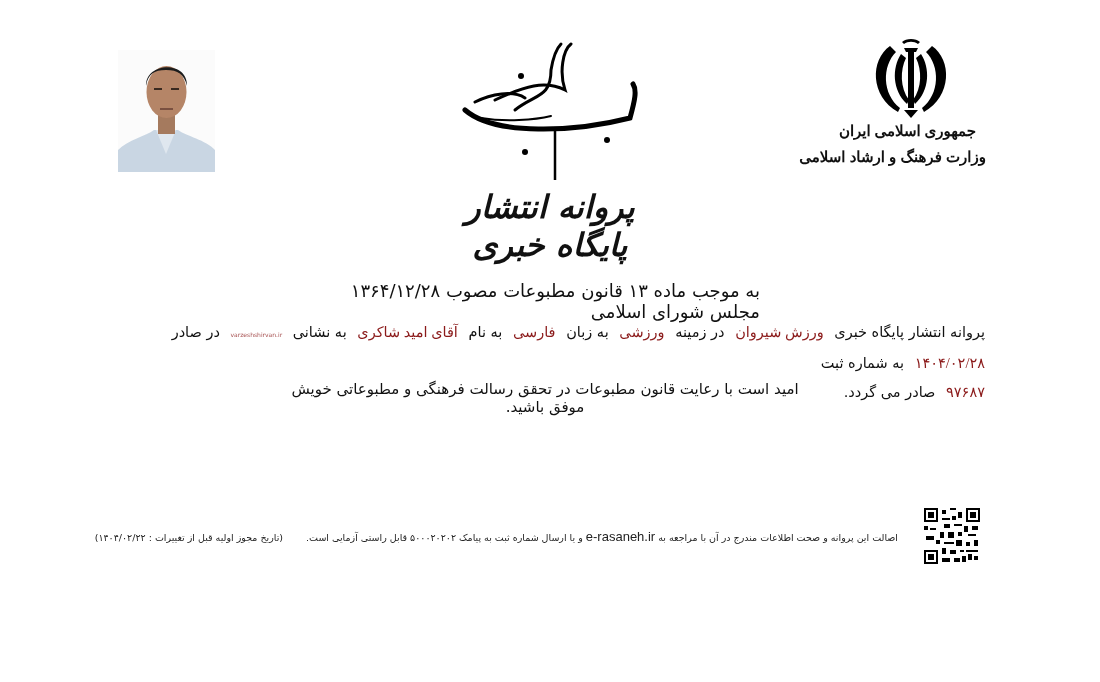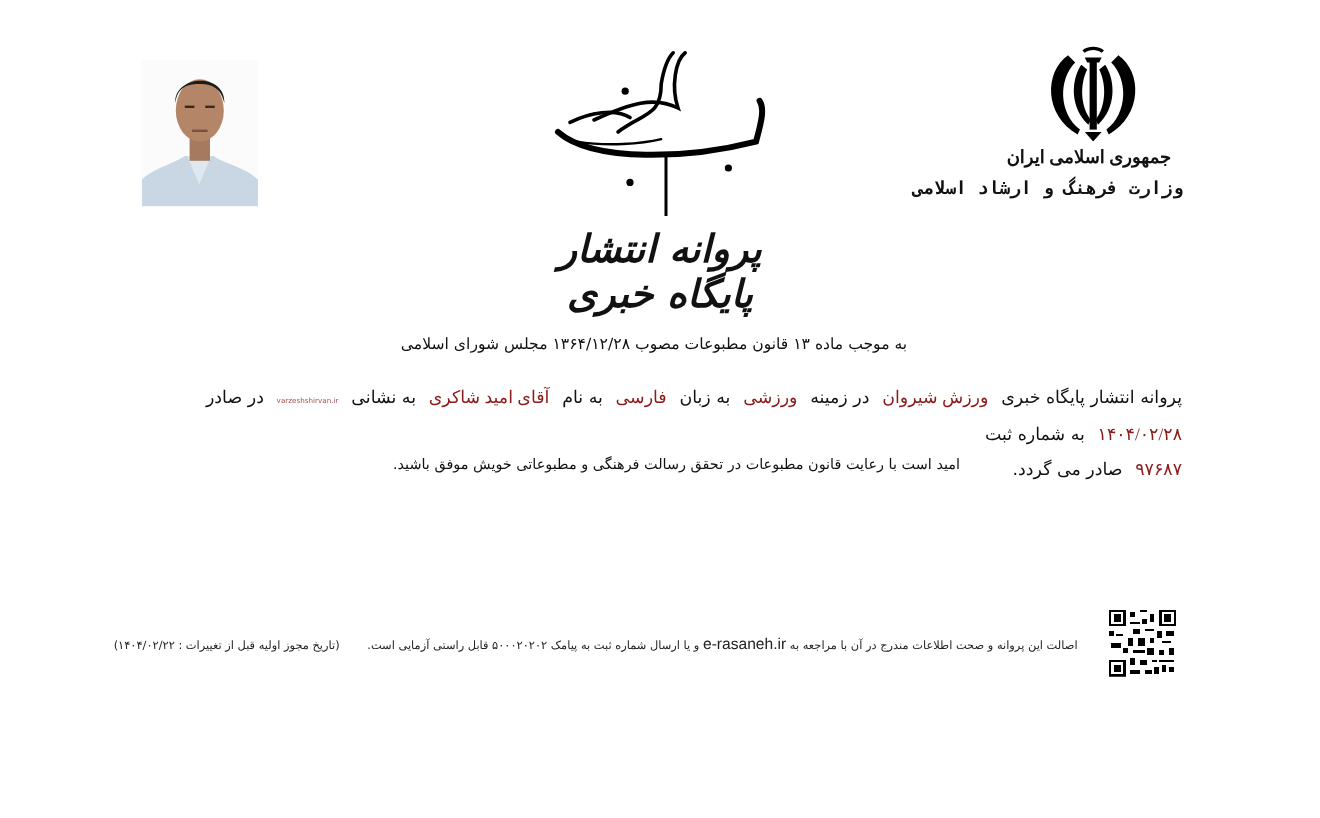--- a/index.html
+++ b/index.html
@@ -6,38 +6,38 @@
   body { width: 1100px; height: 682px; position: relative; overflow: hidden;
          font-family: "DejaVu Sans", sans-serif; color: #111; }
   .abs { position: absolute; }
 
   
   .emblem { left: 830px; top: 38px; width: 170px; height: 140px; }
   .emblem svg { position: absolute; left: 38px; top: 0; }
   .emblem .line1 { position: absolute; right: 24px; top: 84px; font-size: 15px; font-weight: bold;
                    font-family: Liberation Serif, serif; direction: rtl; white-space: nowrap; }
   .emblem .line2 { position: absolute; right: 14px; top: 110px; font-size: 15px; font-weight: bold;
-                   font-family: Liberation Mono, monospace; direction: rtl; white-space: nowrap; }
+                   font-family: Liberation Sans, sans-serif; direction: rtl; white-space: nowrap; }
 
   
   .photo { left: 118px; top: 50px; width: 97px; height: 122px; background: #fbfbfb; overflow: hidden; }
 
   
   .bismillah { left: 455px; top: 40px; width: 190px; height: 140px; }
   .title-cal { left: 440px; top: 188px; width: 220px; height: 60px; text-align: center;
                font-family: "DejaVu Serif", serif; font-size: 32px; font-weight: bold; font-style: italic;
                direction: rtl; letter-spacing: 1px; }
-  .line-law { left: 330px; top: 280px; width: 430px; text-align: center; font-size: 13px; direction: rtl; }
+  .line-law { left: 330px; top: 280px; width: 430px; text-align: right; font-size: 18px; direction: rtl; }
 
   .para { right: 115px; top: 318px; width: 880px; font-size: 14.5px; line-height: 29px; direction: rtl; text-align: right; }
   .hl { color: #8b1a1a; font-family: Liberation Serif, serif; }
   .tiny { font-size: 6px; color: #8b1a1a; opacity: .8; }
   .gap { display: inline-block; width: 6px; }
 
-  .closing { left: 290px; top: 380px; width: 510px; font-size: 12px; direction: rtl; text-align: right; }
+  .closing { left: 290px; top: 380px; width: 510px; font-size: 15px; direction: rtl; text-align: center; }
 
   .qr { left: 924px; top: 508px; width: 56px; height: 56px; }
 
   .footer { right: 202px; top: 529px; width: 720px; font-size: 9.5px; direction: rtl; text-align: right; white-space: nowrap; color: #222; }
   .footer .site { font-weight: normal; font-size: 13px; font-family: "Liberation Sans", sans-serif; direction: ltr; unicode-bidi: embed; }
   .footer .note { margin-right: 20px; }
 </style>
 </head>
 <body>
 

